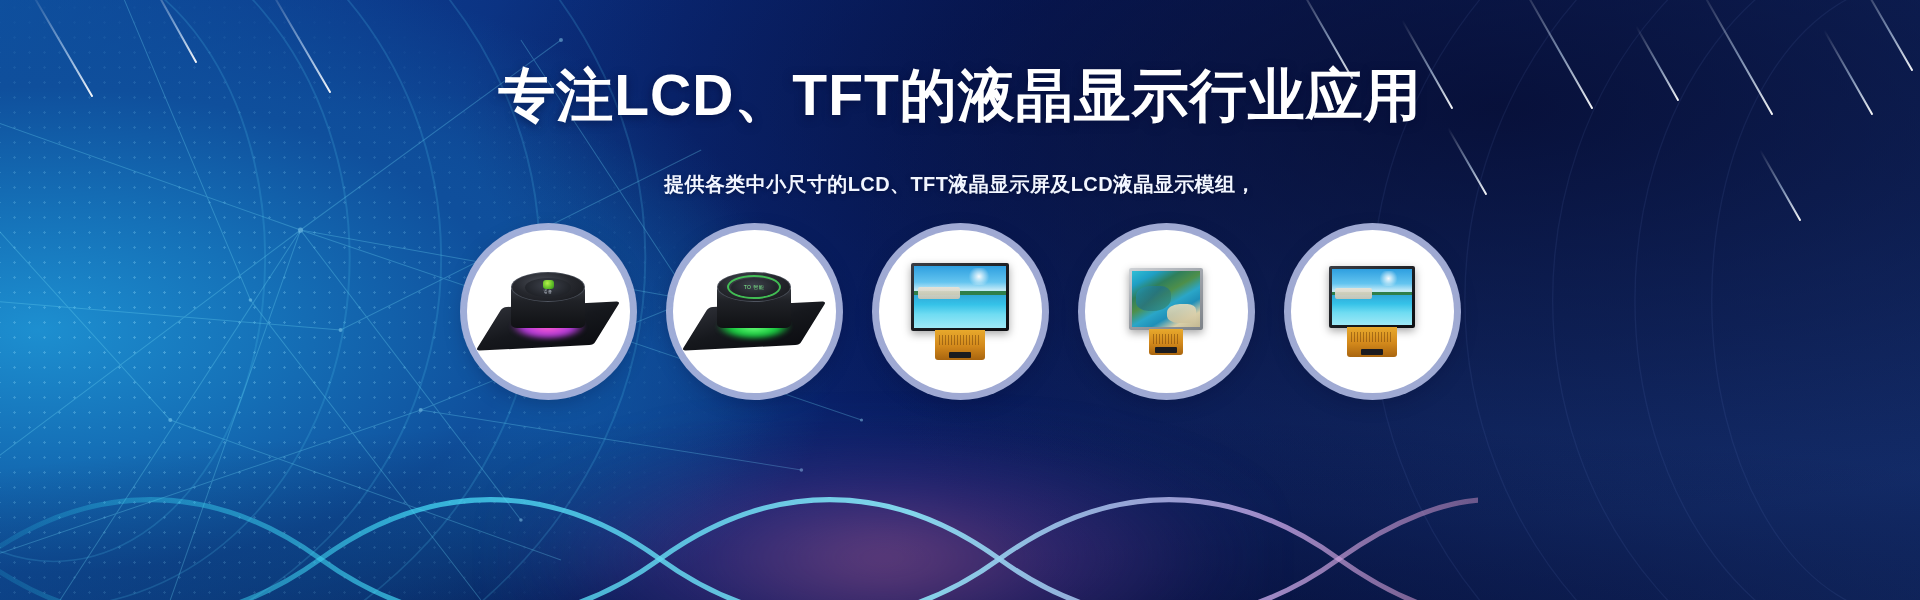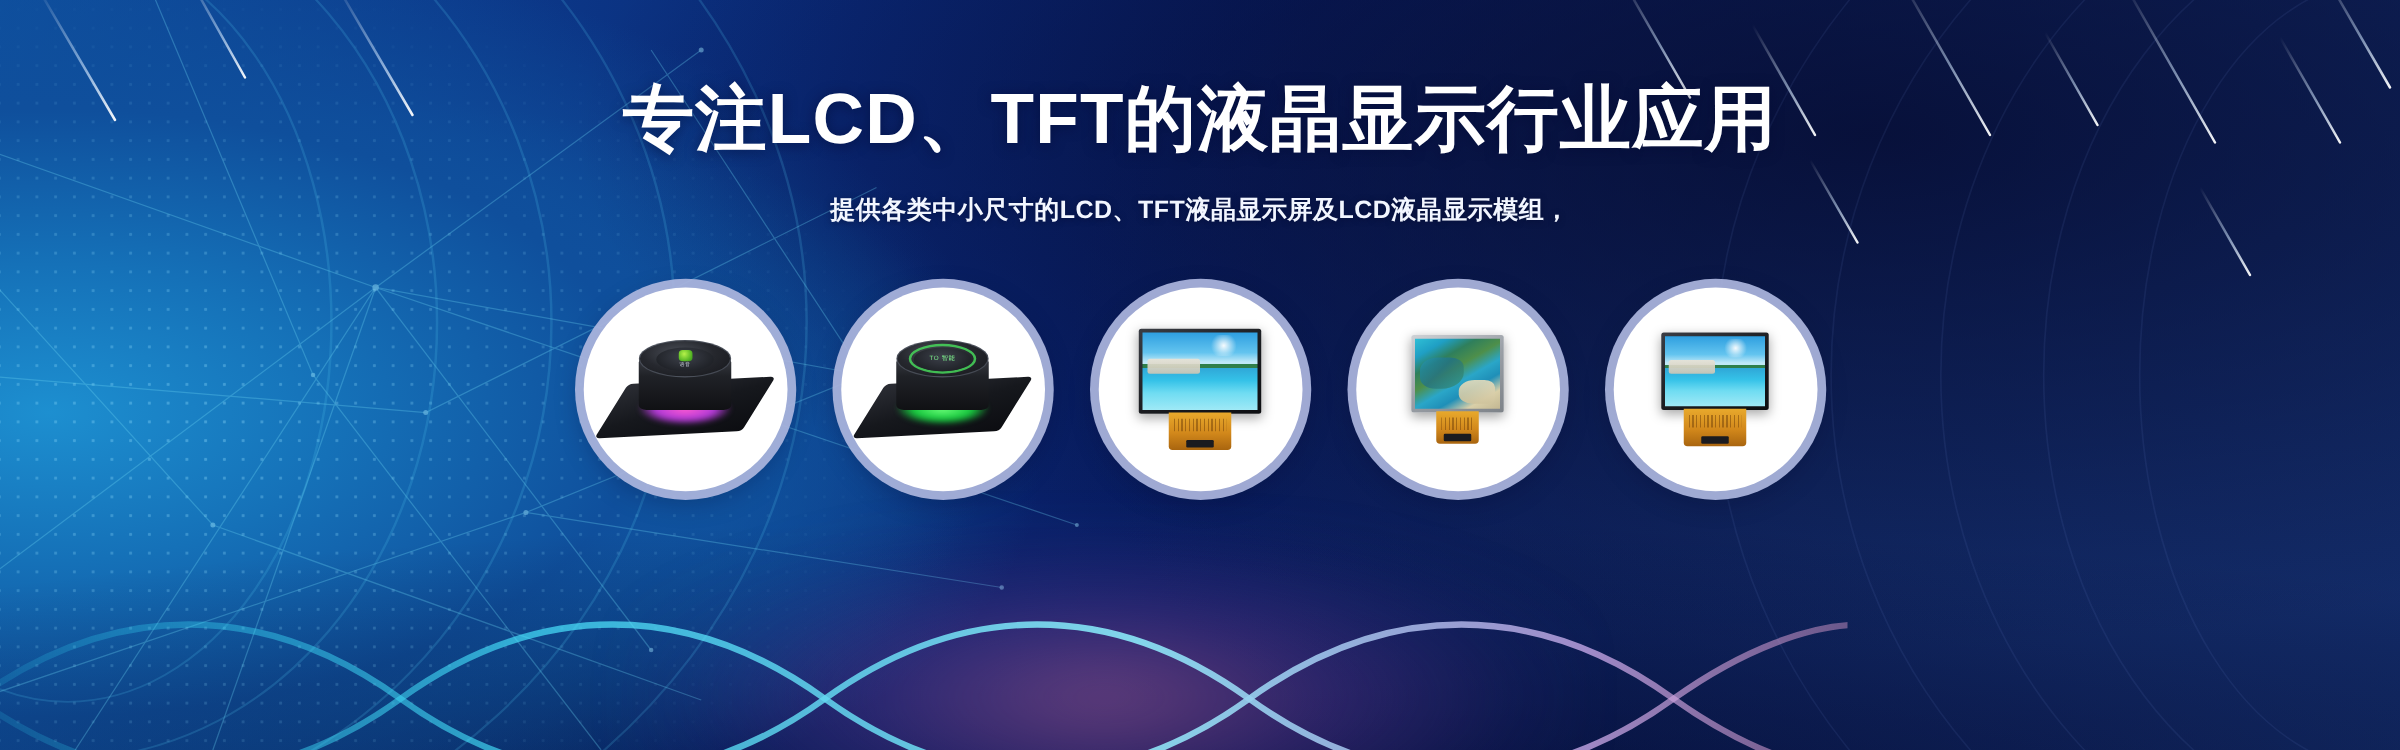--- a/index.html
+++ b/index.html
@@ -73,21 +73,21 @@
   .subline{
     margin:0;
     font-size:20px;
     line-height:1.85;
     font-weight:bold;
     color:#f2f6ff;
     letter-spacing:.4px;
     white-space:nowrap;
     text-shadow:0 1px 5px rgba(0,8,40,.5);
   }
-  .sub-wrap{margin-top:22px;}
+  .sub-wrap{margin-top:38px;}
 
   
   .circles{
     position:absolute;left:0;right:0;top:230px;
     display:flex;justify-content:center;align-items:flex-start;
     gap:43px;
     z-index:5;
   }
   .circle{
     position:relative;

